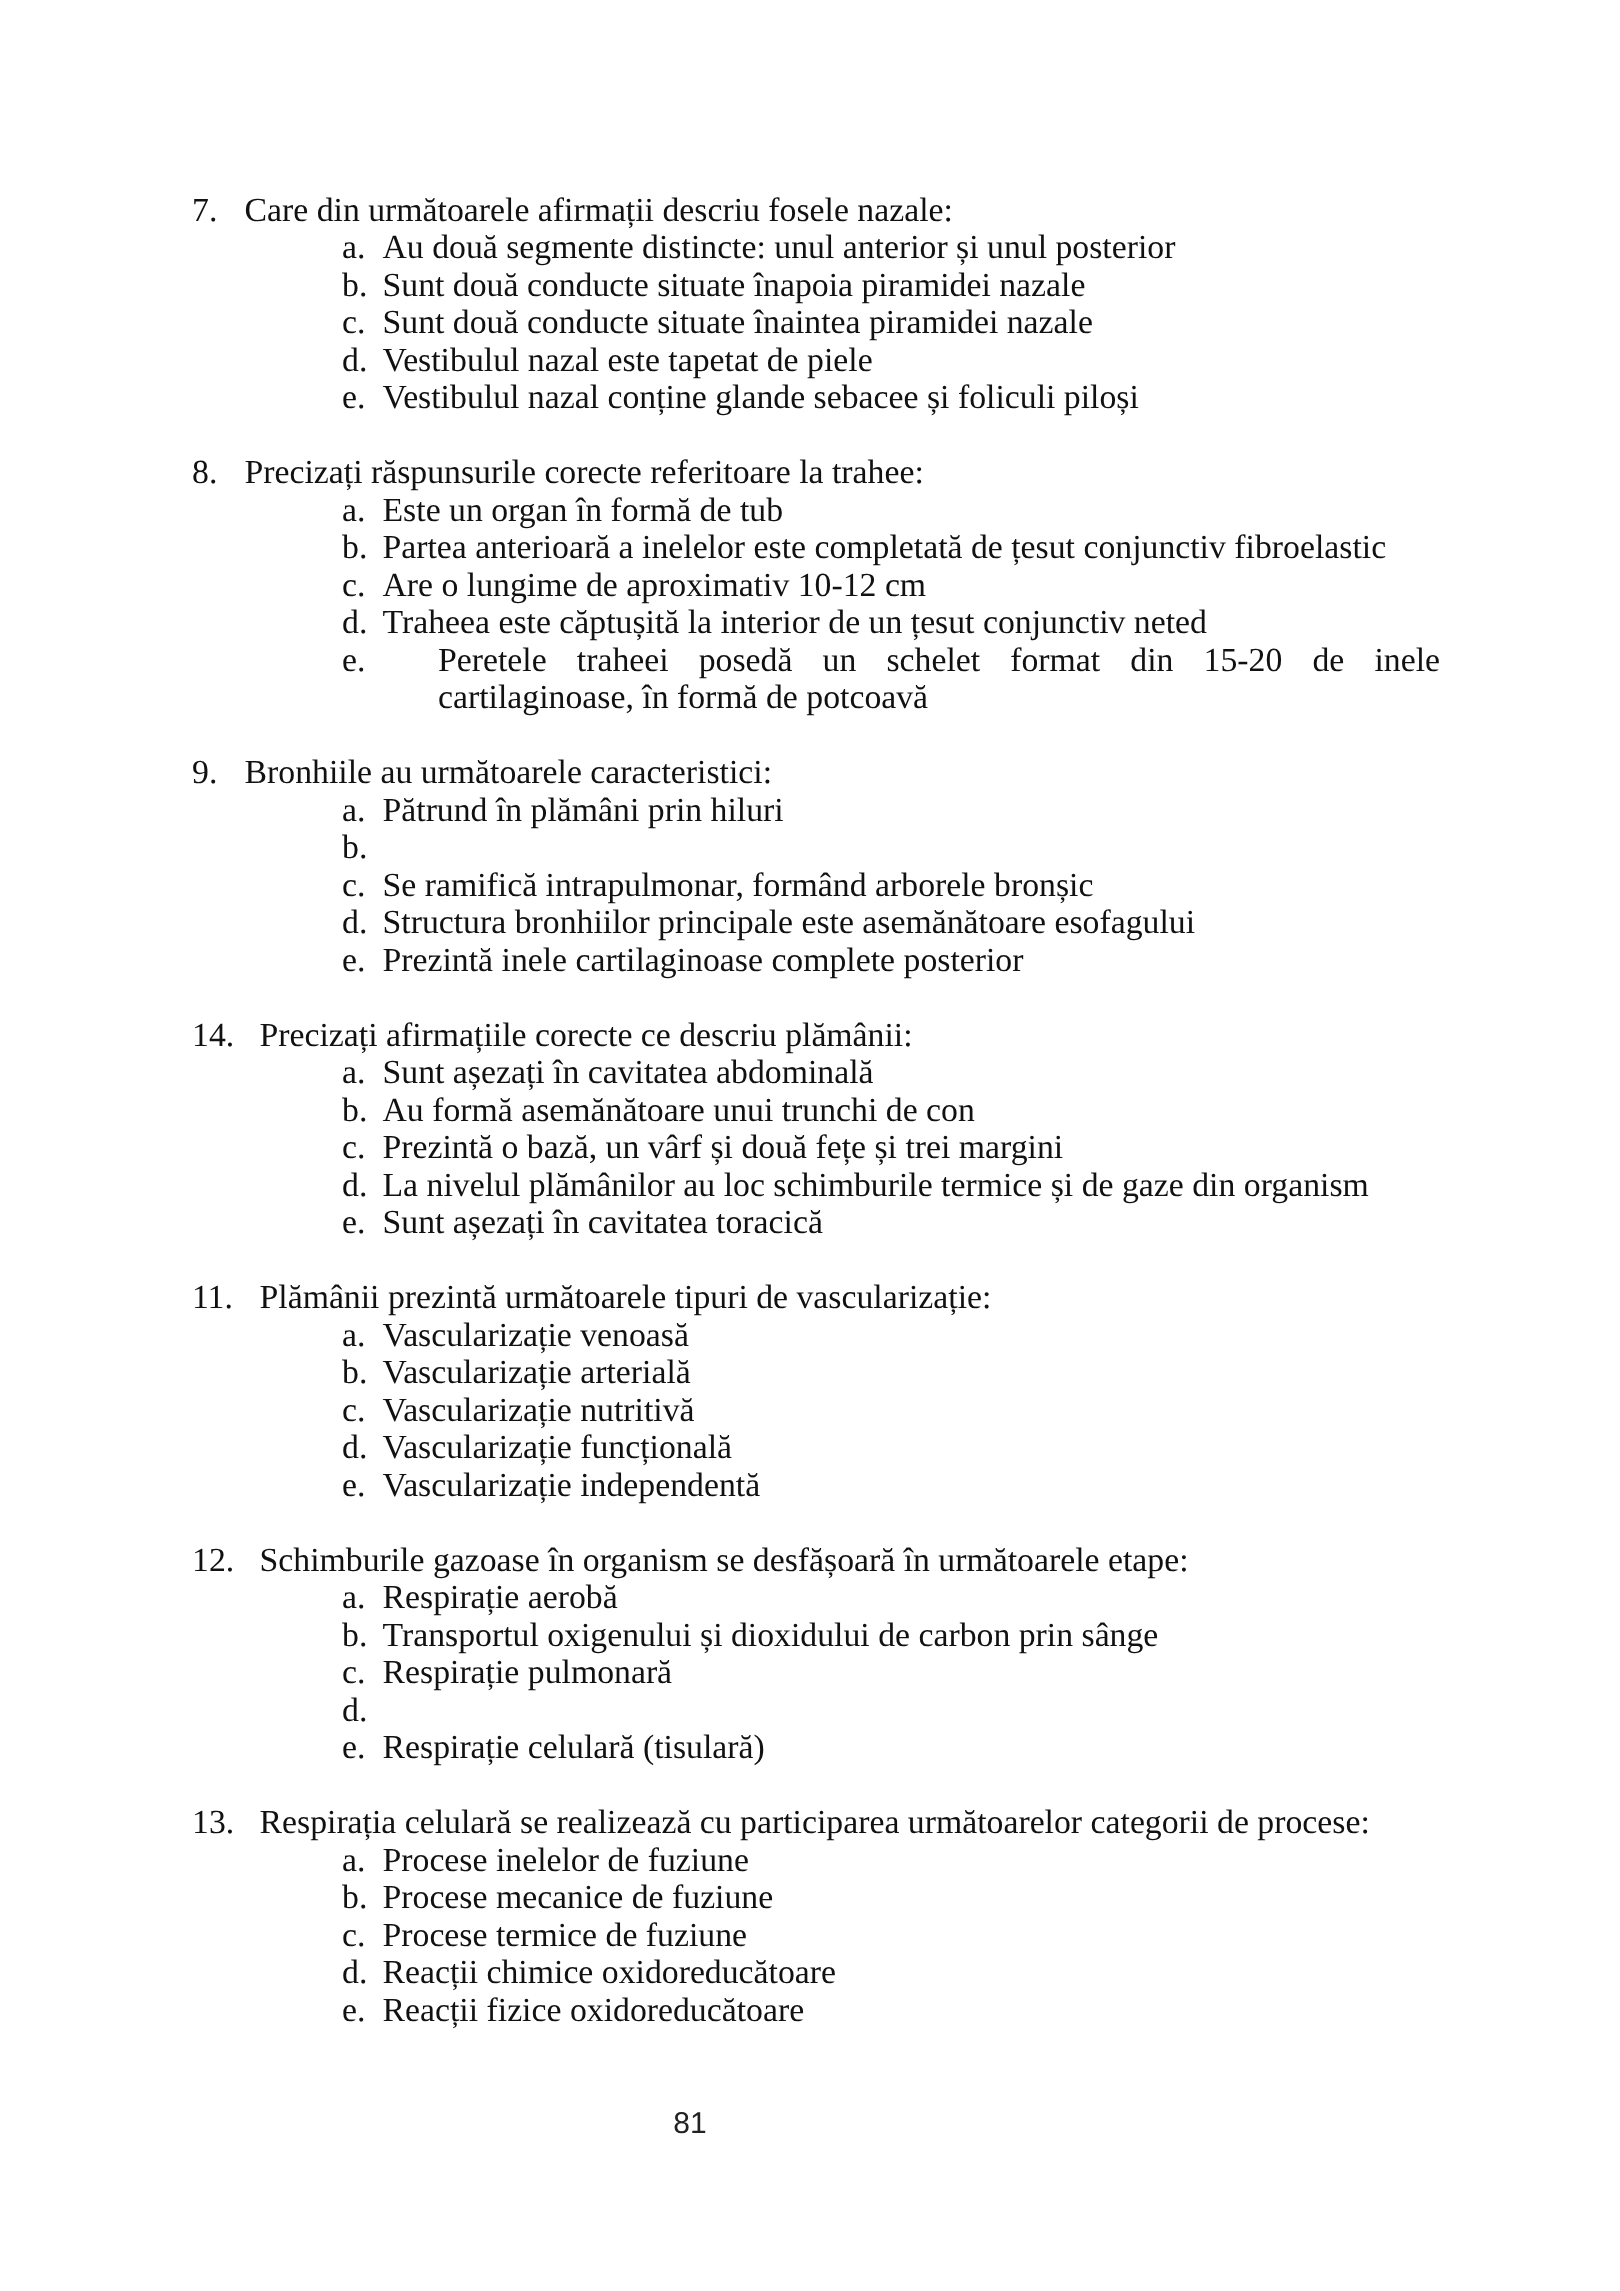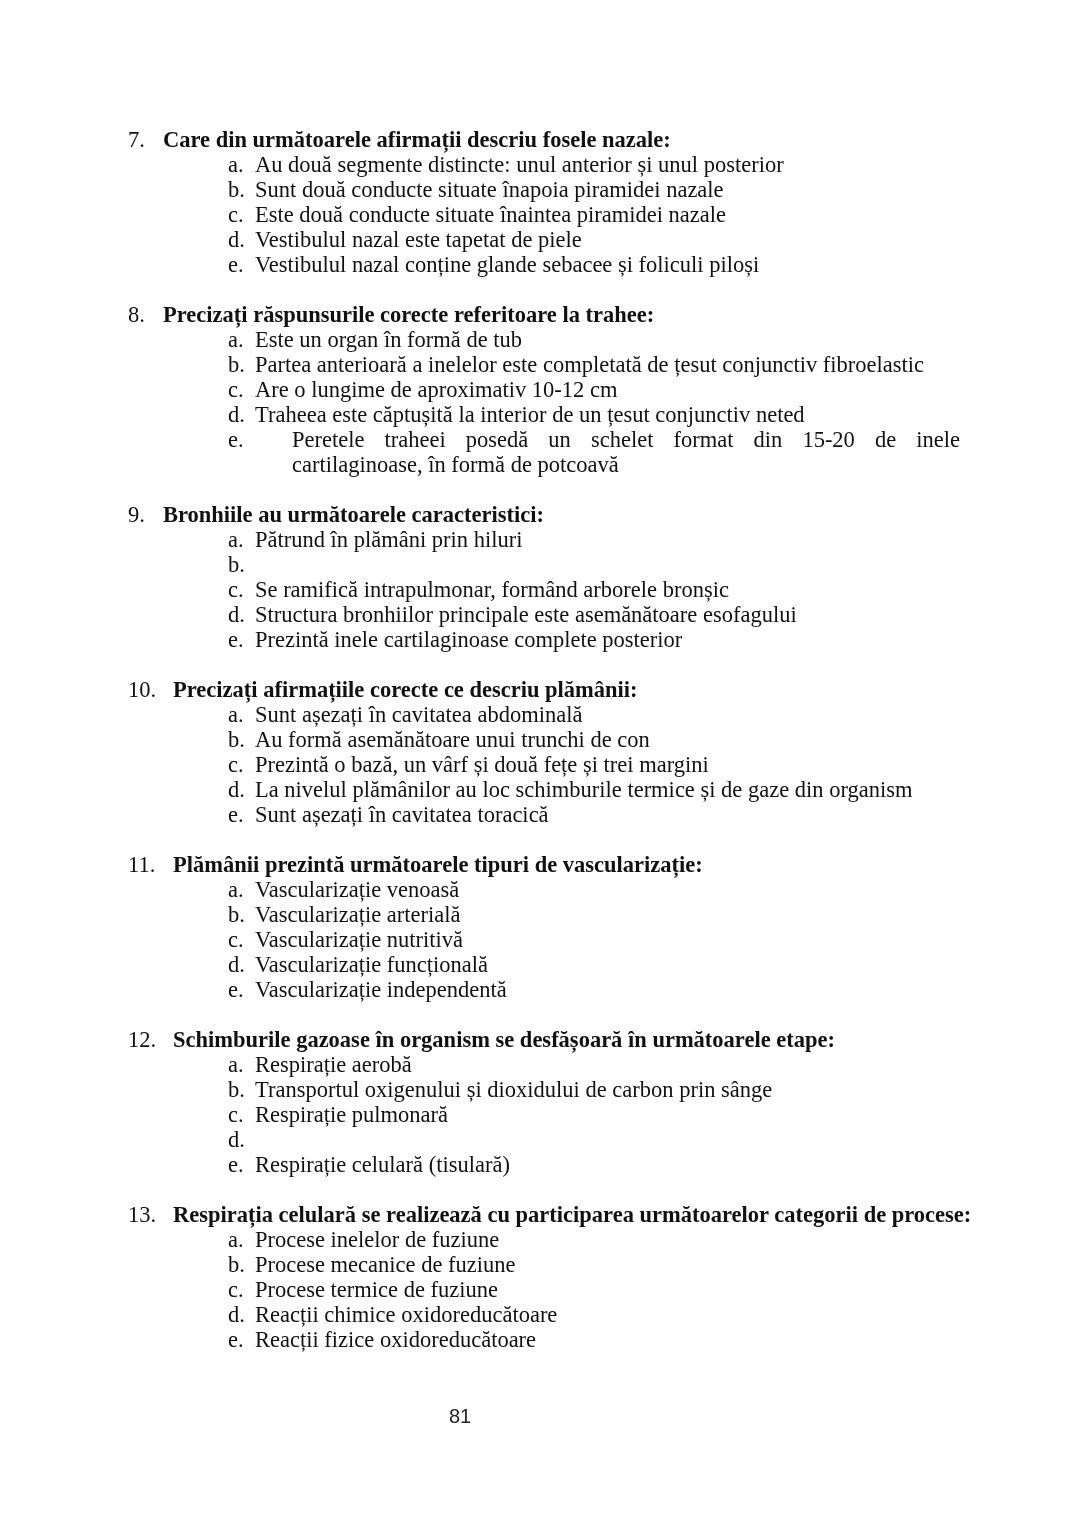--- a/index.html
+++ b/index.html
@@ -51,21 +51,20 @@
   .q-num {
     flex: 0 0 auto;
     min-width: 35px;
     text-align: left;
   }
   .q-num.wide {
     min-width: 45px;
   }
   .q-text {
     flex: 1 1 auto;
-    font-weight: bold;
   }
 
   .opts {
     margin: 0;
     padding: 0;
     list-style: none;
   }
   .opt {
     display: flex;
     align-items: baseline;
@@ -122,21 +121,21 @@
           <li class="opt">
             <span class="opt-letter">a.</span>
             <span class="opt-text">Au două segmente distincte: unul anterior și unul posterior</span>
           </li>
           <li class="opt">
             <span class="opt-letter">b.</span>
             <span class="opt-text">Sunt două conducte situate înapoia piramidei nazale</span>
           </li>
           <li class="opt">
             <span class="opt-letter">c.</span>
-            <span class="opt-text">Este două conducte situate înaintea piramidei nazale</span>
+            <span class="opt-text">Sunt două conducte situate înaintea piramidei nazale</span>
           </li>
           <li class="opt">
             <span class="opt-letter">d.</span>
             <span class="opt-text">Vestibulul nazal este tapetat de piele</span>
           </li>
           <li class="opt">
             <span class="opt-letter">e.</span>
             <span class="opt-text">Vestibulul nazal conține glande sebacee și foliculi piloși</span>
           </li>
         </ul>
@@ -191,21 +190,21 @@
             <span class="opt-text">Structura bronhiilor principale este asemănătoare esofagului</span>
           </li>
           <li class="opt">
             <span class="opt-letter">e.</span>
             <span class="opt-text">Prezintă inele cartilaginoase complete posterior</span>
           </li>
         </ul>
       </div>
       <div class="q-block">
         <div class="q-head">
-          <span class="q-num wide">10.</span>
+          <span class="q-num wide">14.</span>
           <span class="q-text">Precizați afirmațiile corecte ce descriu plămânii:</span>
         </div>
         <ul class="opts">
           <li class="opt">
             <span class="opt-letter">a.</span>
             <span class="opt-text">Sunt așezați în cavitatea abdominală</span>
           </li>
           <li class="opt">
             <span class="opt-letter">b.</span>
             <span class="opt-text">Au formă asemănătoare unui trunchi de con</span>

